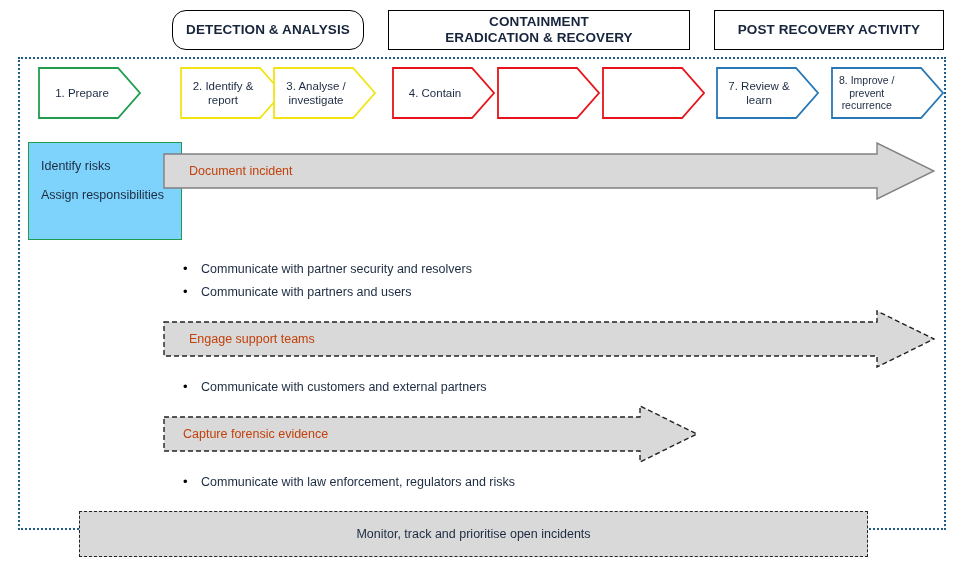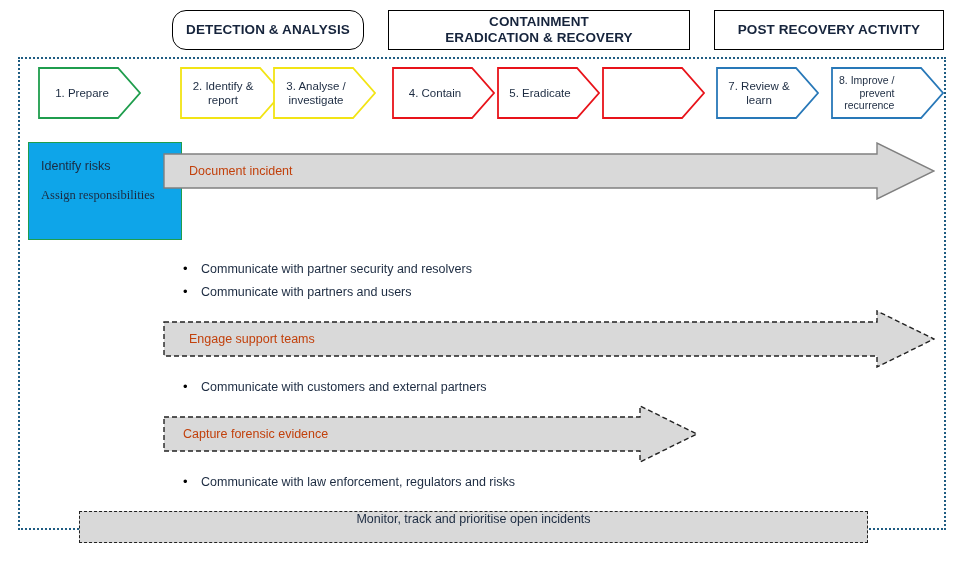--- a/index.html
+++ b/index.html
@@ -62,39 +62,39 @@
   .chevron .chev-label {
     position: absolute;
     box-sizing: border-box;
     font-size: 11.5px;
     line-height: 1.22;
     color: #1c2b41;
     display: flex;
     align-items: center;
   }
   .chev-center .chev-label { justify-content: center; text-align: center; }
-  .chev-left   .chev-label { justify-content: flex-start; text-align: right; }
+  .chev-left   .chev-label { justify-content: flex-start; text-align: center; }
 
   
   #prep-box {
     position: absolute;
     left: 28px;
     top: 142px;
     width: 154px;
     height: 98px;
     box-sizing: border-box;
     border: 1.5px solid #1f9d4d;
-    background: #0ea5e9;
+    background: #7dd3fc;
     padding: 14px 12px 0 12px;
     font-size: 12.5px;
     line-height: 1.45;
     color: #1c2b41;
   }
   #prep-box .prep-line { margin-bottom: 11px; }
-  #prep-box .prep-line:last-child { margin-bottom: 8px; font-family: Liberation Serif, serif; }
+  #prep-box .prep-line:last-child { margin-bottom: 8px; }
 
   
   .band {
     position: absolute;
   }
   .band svg { position: absolute; left: 0; top: 0; display: block; }
   .band .band-label {
     position: absolute;
     font-size: 12.5px;
     color: #c2410c;
@@ -121,25 +121,26 @@
     line-height: 1.25;
     color: #000;
   }
 
   
   #monitor-bar {
     position: absolute;
     left: 79px;
     top: 511px;
     width: 789px;
-    height: 32px;
+    height: 46px;
     box-sizing: border-box;
     background: #d9d9d9;
     border: 1.6px dashed #222222;
     display: flex;
+    align-items: center;
     justify-content: center;
     font-size: 12.5px;
     color: #1c2b41;
   }
 </style>
 </head>
 <body>
 
 <div id="stage">
 
@@ -183,21 +184,20 @@
     <svg width="103" height="52" viewBox="0 0 103 52">
       <polygon points="1,1 80,1 102,26 80,51 1,51" fill="#ffffff" stroke="#e8131a" stroke-width="1.8"></polygon>
     </svg>
     <div class="chev-label" style="left:6px; top:0; width:74px; height:52px;">4. Contain</div>
   </div>
 
   <div class="chevron chev-center" style="left:497px; top:67px; width:103px; height:52px;">
     <svg width="103" height="52" viewBox="0 0 103 52">
       <polygon points="1,1 80,1 102,26 80,51 1,51" fill="#ffffff" stroke="#e8131a" stroke-width="1.8"></polygon>
     </svg>
-    <div class="chev-label" style="left:6px; top:0; width:74px; height:52px;">5. Eradicate</div>
   </div>
 
   <div class="chevron chev-center" style="left:602px; top:67px; width:103px; height:52px;">
     <svg width="103" height="52" viewBox="0 0 103 52">
       <polygon points="1,1 80,1 102,26 80,51 1,51" fill="#ffffff" stroke="#e8131a" stroke-width="1.8"></polygon>
     </svg>
   </div>
 
   <div class="chevron chev-center" style="left:716px; top:67px; width:103px; height:52px;">
     <svg width="103" height="52" viewBox="0 0 103 52">

